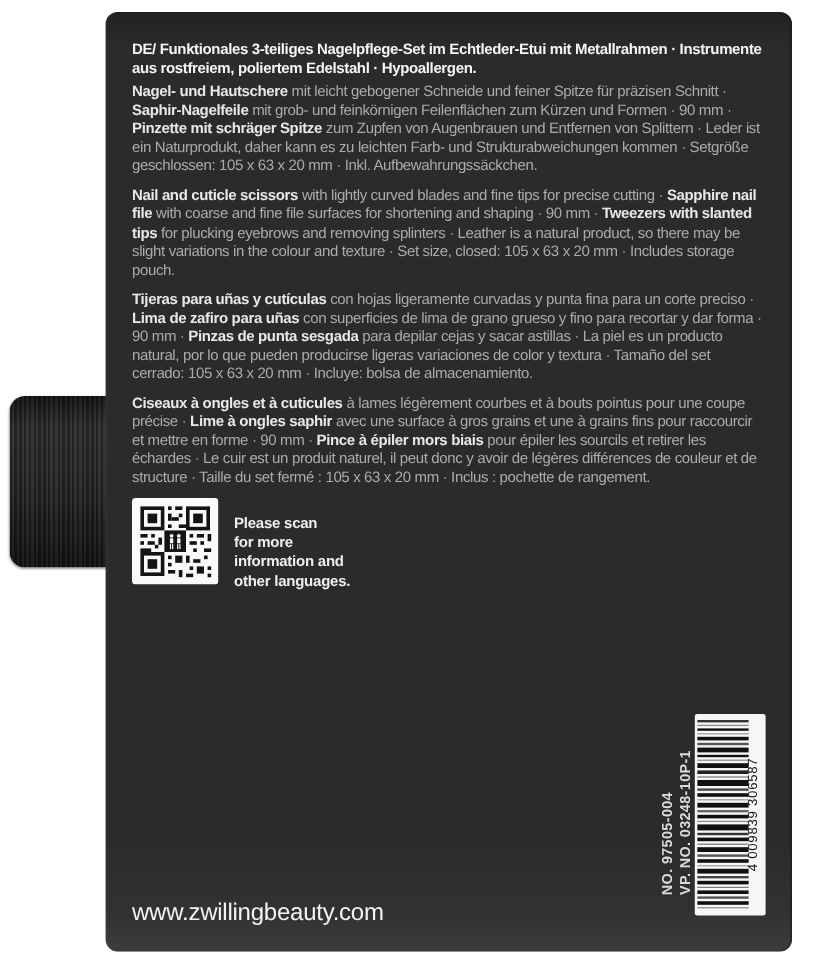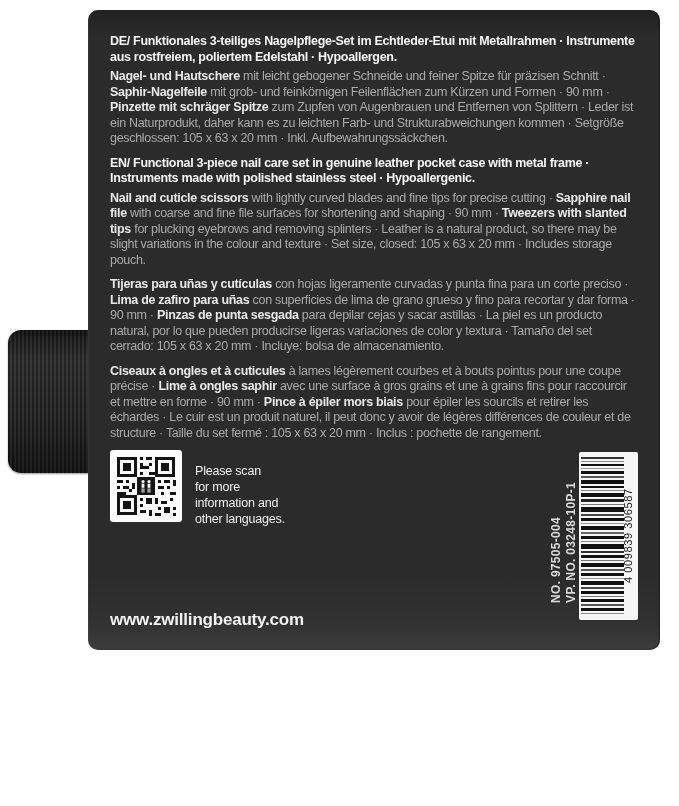--- a/index.html
+++ b/index.html
@@ -11,37 +11,37 @@
     position:absolute;left:8px;top:330px;width:86px;height:143px;z-index:0;
     border-radius:13px 0 0 13px;
     background:
       linear-gradient(180deg,rgba(0,0,0,.35) 0%,rgba(255,255,255,.05) 18%,rgba(255,255,255,.02) 55%,rgba(0,0,0,.38) 100%),
       repeating-linear-gradient(90deg,#181818 0px,#181818 2px,#2e2e2e 2px,#2e2e2e 4px);
     box-shadow:0 1px 2px rgba(0,0,0,.4);
   }
 
   
   .card{
-    position:absolute;left:88px;top:10px;width:572px;height:640px;z-index:1;
+    position:absolute;left:88px;top:10px;width:572px;height:783px;z-index:1;
     border-radius:10px;
     background:linear-gradient(180deg,#222222 0%,#2b2b2b 4%,#2b2b2b 88%,#323232 96%,#3d3d3d 100%);
     box-shadow:inset 1px 0 2px rgba(255,255,255,.06), inset -1px 0 2px rgba(0,0,0,.4);
   }
 
   .text-col{position:absolute;left:22px;top:24px;width:528px;}
   .section{margin-bottom:9px;}
   .hdr{color:#f5f5f5;font-weight:bold;font-size:12.5px;line-height:15.5px;letter-spacing:-0.3px;}
   .bod{color:#ababab;font-size:12.5px;line-height:15.5px;letter-spacing:-0.3px;margin-top:4px;}
   .bod .b{color:#e8e8e8;font-weight:bold;margin-top:47px;}
 
   .qr-row{display:flex;gap:13px;margin-top:5px;}
   .qr-box{width:72px;height:72px;flex:0 0 auto;}
-  .qr-caption{padding-top:13px;font-weight:normal;font-size:12.5px;line-height:16px;color:#efefef;letter-spacing:-0.2px;white-space:pre-line;}
-
-  .footer{position:absolute;left:22px;bottom:20px;font-weight:bold;font-size:17px;letter-spacing:-0.2px;color:#f2f2f2;}
+  .qr-caption{padding-top:13px;font-weight:bold;font-size:12.5px;line-height:16px;color:#efefef;letter-spacing:-0.2px;white-space:pre-line;}
+
+  .footer{position:absolute;left:22px;bottom:20px;font-weight:normal;font-size:20px;letter-spacing:-0.2px;color:#f2f2f2;}
 
   
   .barcode-strip{position:absolute;left:491px;bottom:30px;width:59px;height:168px;background:#f6f6f6;border-radius:2px;}
   .bc-num{
     position:absolute;left:43px;top:2px;bottom:2px;width:15px;
     writing-mode:vertical-rl;transform:rotate(180deg);
     font-size:11px;color:#1a1a1a;letter-spacing:0.6px;text-align:center;
     font-family:"Liberation Sans",sans-serif;
   }
   .prod-no{
@@ -61,21 +61,20 @@
   <div class="card">
 
     <div class="text-col">
 
       <div class="section">
         <div class="hdr">DE/ Funktionales 3-teiliges Nagelpflege-Set im Echtleder-Etui mit Metallrahmen · Instrumente aus rostfreiem, poliertem Edelstahl · Hypoallergen.</div>
         <div class="bod"><span class="b">Nagel- und Hautschere</span><span> mit leicht gebogener Schneide und feiner Spitze für präzisen Schnitt · </span><span class="b">Saphir-Nagelfeile</span><span> mit grob- und feinkörnigen Feilenflächen zum Kürzen und Formen · 90 mm · </span><span class="b">Pinzette mit schräger Spitze</span><span> zum Zupfen von Augenbrauen und Entfernen von Splittern · Leder ist ein Naturprodukt, daher kann es zu leichten Farb- und Strukturabweichungen kommen · Setgröße geschlossen: 105 x 63 x 20 mm · Inkl. Aufbewahrungssäckchen.</span></div>
       </div>
 
       <div class="section">
-        <div class="hdr">EN/ Functional 3-piece nail care set in genuine leather pocket case with metal frame · Instruments made with polished stainless steel · Hypoallergenic.</div>
         <div class="bod"><span class="b">Nail and cuticle scissors</span><span> with lightly curved blades and fine tips for precise cutting · </span><span class="b">Sapphire nail file</span><span> with coarse and fine file surfaces for shortening and shaping · 90 mm · </span><span class="b">Tweezers with slanted tips</span><span> for plucking eyebrows and removing splinters · Leather is a natural product, so there may be slight variations in the colour and texture · Set size, closed: 105 x 63 x 20 mm · Includes storage pouch.</span></div>
       </div>
 
       <div class="section">
         <div class="bod"><span class="b">Tijeras para uñas y cutículas</span><span> con hojas ligeramente curvadas y punta fina para un corte preciso · </span><span class="b">Lima de zafiro para uñas</span><span> con superficies de lima de grano grueso y fino para recortar y dar forma · 90 mm · </span><span class="b">Pinzas de punta sesgada</span><span> para depilar cejas y sacar astillas · La piel es un producto natural, por lo que pueden producirse ligeras variaciones de color y textura · Tamaño del set cerrado: 105 x 63 x 20 mm · Incluye: bolsa de almacenamiento.</span></div>
       </div>
 
       <div class="section">
         <div class="bod"><span class="b">Ciseaux à ongles et à cuticules</span><span> à lames légèrement courbes et à bouts pointus pour une coupe précise · </span><span class="b">Lime à ongles saphir</span><span> avec une surface à gros grains et une à grains fins pour raccourcir et mettre en forme · 90 mm · </span><span class="b">Pince à épiler mors biais</span><span> pour épiler les sourcils et retirer les échardes · Le cuir est un produit naturel, il peut donc y avoir de légères différences de couleur et de structure · Taille du set fermé : 105 x 63 x 20 mm · Inclus : pochette de rangement.</span></div>
       </div>

